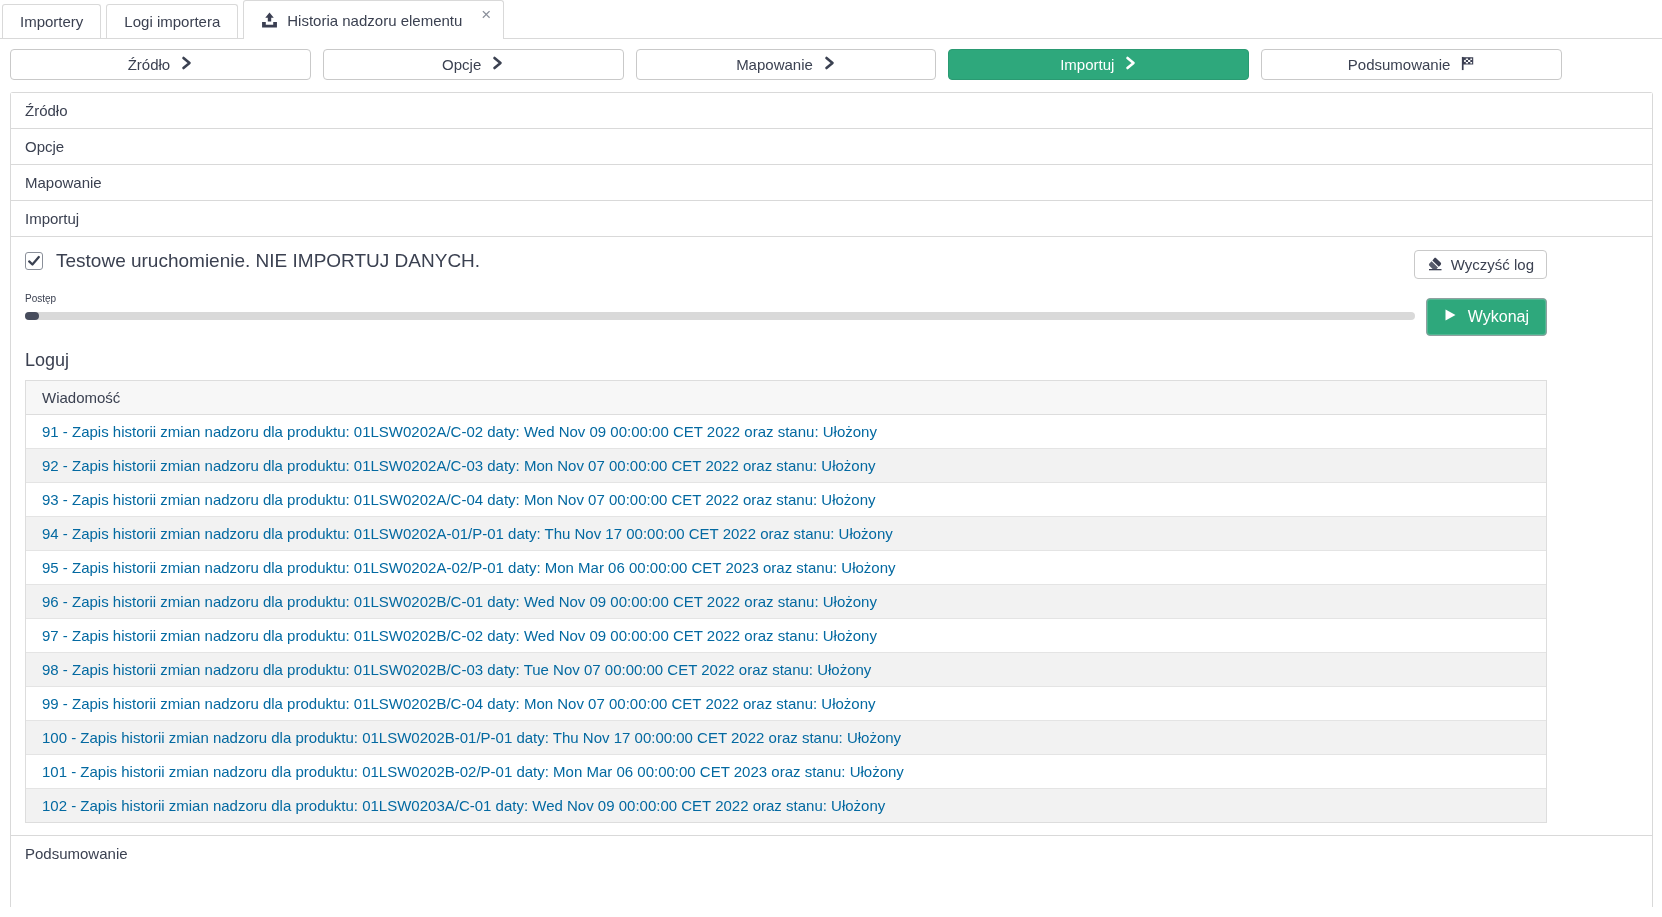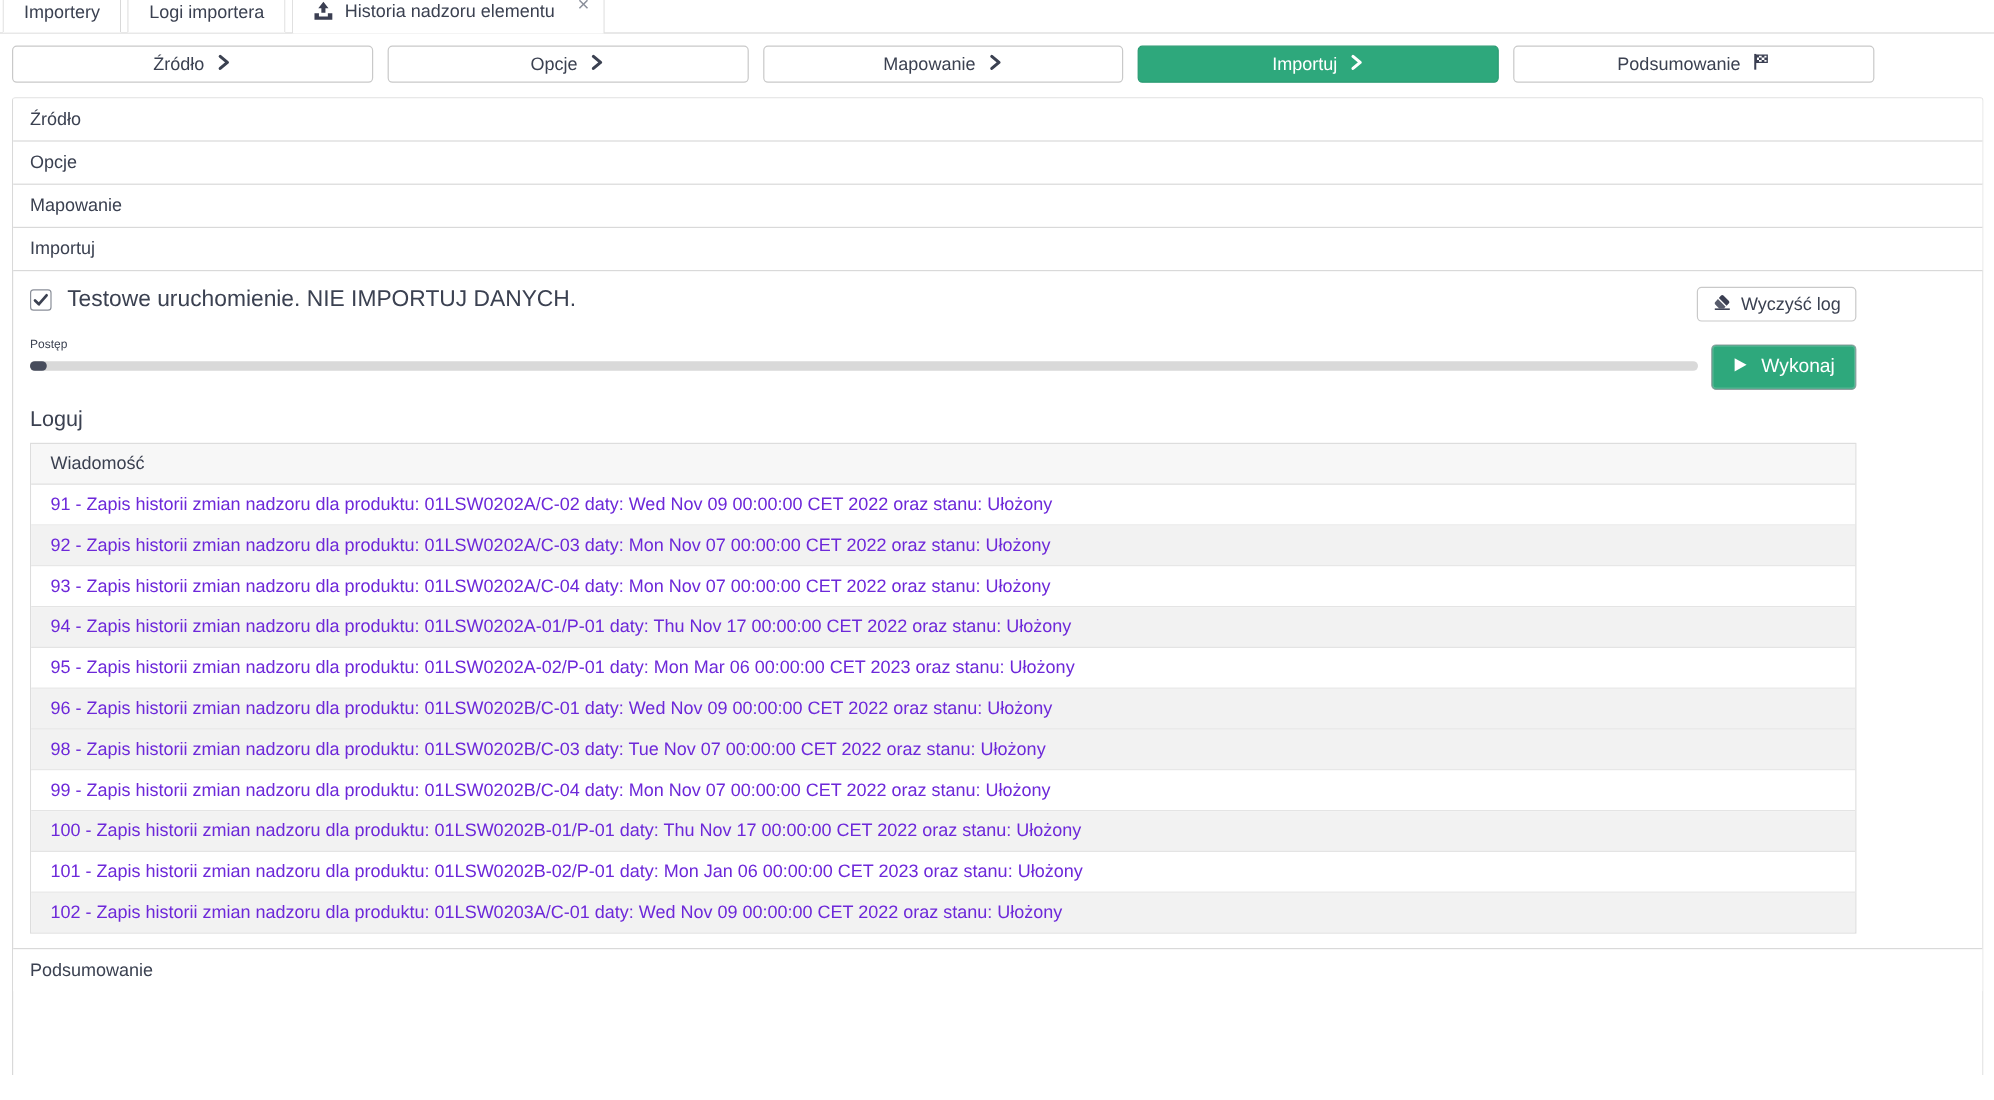--- a/index.html
+++ b/index.html
@@ -6,21 +6,21 @@
   html,body { margin:0; padding:0; }
   body {
     width:1662px; height:917px; overflow:hidden;
     background:#fff; color:#3b4151;
     font-family:"Liberation Sans", sans-serif;
   }
 
   
   .tabbar {
     display:flex; align-items:flex-end;
-    height:28px; padding-left:2px;
+    height:39px; padding-left:2px;
     border-bottom:1px solid #d9d9d9; background:#fff;
   }
   .tab {
     display:flex; align-items:center; gap:9px;
     height:34px; padding:0 17px; margin-right:5px;
     border:1px solid #d9d9d9; border-bottom:none;
     border-radius:3px 3px 0 0;
     font-size:15px; color:#3b4151; background:#fff; cursor:pointer;
     white-space:nowrap;
   }
@@ -102,21 +102,21 @@
   }
 
   
   .log-label { font-size:18px; margin-top:30px; }
   .log-table { margin-top:9px; border:1px solid #ddd; }
   .log-header {
     background:#f7f7f7; padding:8px 16px; font-size:15px;
     border-bottom:1px solid #ddd;
   }
   .log-row {
-    padding:8px 16px; font-size:15px; color:#6d28d9;
+    padding:8px 16px; font-size:15px; color:#0369a1;
     border-bottom:1px solid #e4e4e4; background:#fff;
     white-space:nowrap; overflow:hidden;
   }
   .log-row:last-child { border-bottom:none; }
   .log-row.stripe { background:#f2f2f2; }
 </style>
 </head>
 <body>
 
 <div class="tabbar">
@@ -238,24 +238,25 @@
 
     <div class="log-table">
       <div class="log-header">Wiadomość</div>
       <div id="log-rows">
           <div class="log-row">91 - Zapis historii zmian nadzoru dla produktu: 01LSW0202A/C-02 daty: Wed Nov 09 00:00:00 CET 2022 oraz stanu: Ułożony</div>
           <div class="log-row stripe">92 - Zapis historii zmian nadzoru dla produktu: 01LSW0202A/C-03 daty: Mon Nov 07 00:00:00 CET 2022 oraz stanu: Ułożony</div>
           <div class="log-row">93 - Zapis historii zmian nadzoru dla produktu: 01LSW0202A/C-04 daty: Mon Nov 07 00:00:00 CET 2022 oraz stanu: Ułożony</div>
           <div class="log-row stripe">94 - Zapis historii zmian nadzoru dla produktu: 01LSW0202A-01/P-01 daty: Thu Nov 17 00:00:00 CET 2022 oraz stanu: Ułożony</div>
           <div class="log-row">95 - Zapis historii zmian nadzoru dla produktu: 01LSW0202A-02/P-01 daty: Mon Mar 06 00:00:00 CET 2023 oraz stanu: Ułożony</div>
           <div class="log-row stripe">96 - Zapis historii zmian nadzoru dla produktu: 01LSW0202B/C-01 daty: Wed Nov 09 00:00:00 CET 2022 oraz stanu: Ułożony</div>
+          <div class="log-row">97 - Zapis historii zmian nadzoru dla produktu: 01LSW0202B/C-02 daty: Wed Nov 09 00:00:00 CET 2022 oraz stanu: Ułożony</div>
           <div class="log-row stripe">98 - Zapis historii zmian nadzoru dla produktu: 01LSW0202B/C-03 daty: Tue Nov 07 00:00:00 CET 2022 oraz stanu: Ułożony</div>
           <div class="log-row">99 - Zapis historii zmian nadzoru dla produktu: 01LSW0202B/C-04 daty: Mon Nov 07 00:00:00 CET 2022 oraz stanu: Ułożony</div>
           <div class="log-row stripe">100 - Zapis historii zmian nadzoru dla produktu: 01LSW0202B-01/P-01 daty: Thu Nov 17 00:00:00 CET 2022 oraz stanu: Ułożony</div>
-          <div class="log-row">101 - Zapis historii zmian nadzoru dla produktu: 01LSW0202B-02/P-01 daty: Mon Jan 06 00:00:00 CET 2023 oraz stanu: Ułożony</div>
+          <div class="log-row">101 - Zapis historii zmian nadzoru dla produktu: 01LSW0202B-02/P-01 daty: Mon Mar 06 00:00:00 CET 2023 oraz stanu: Ułożony</div>
           <div class="log-row stripe">102 - Zapis historii zmian nadzoru dla produktu: 01LSW0203A/C-01 daty: Wed Nov 09 00:00:00 CET 2022 oraz stanu: Ułożony</div>
         </div>
     </div>
 
   </div>
 
   <div class="acc-header">Podsumowanie</div>
 </div>
 
 </body></html>

